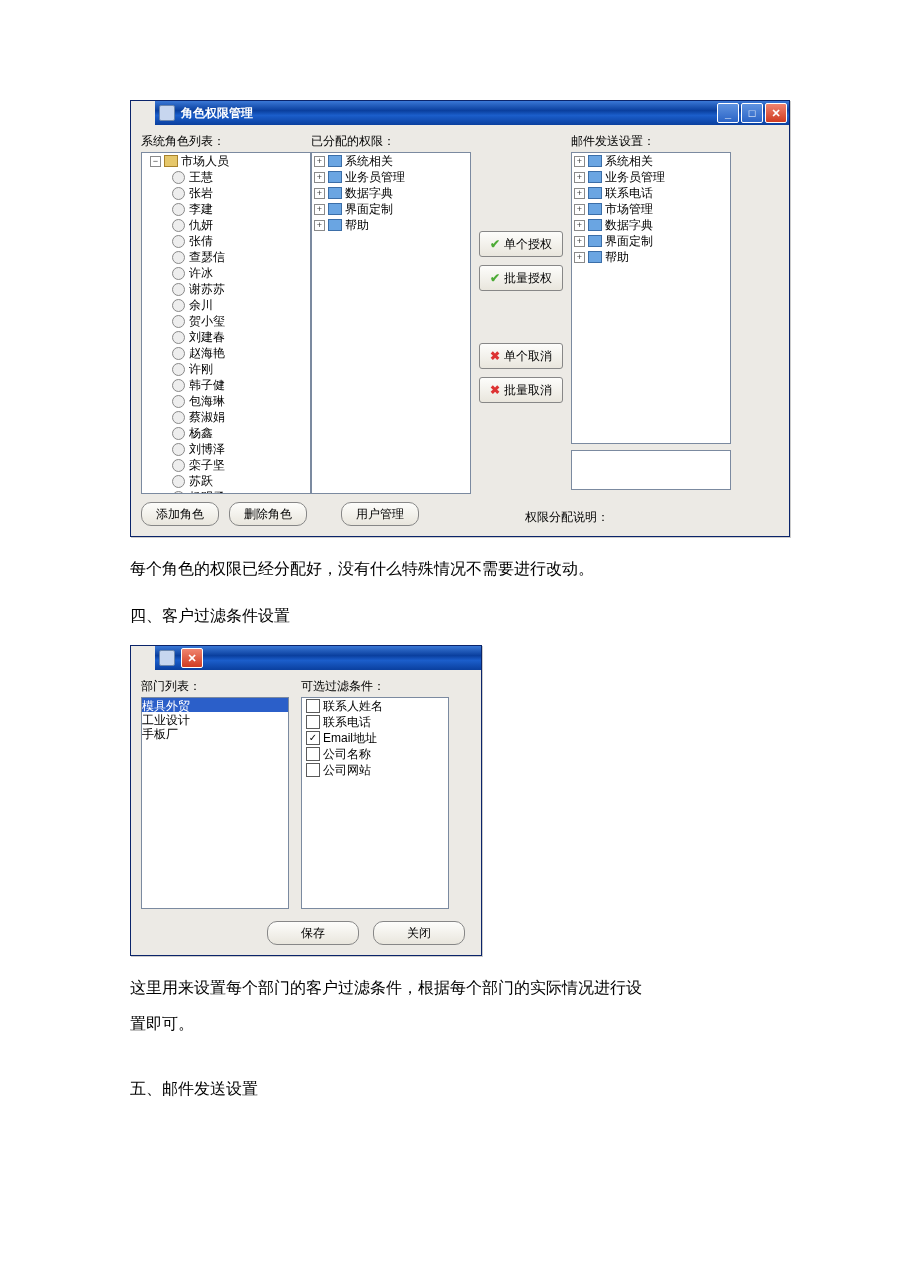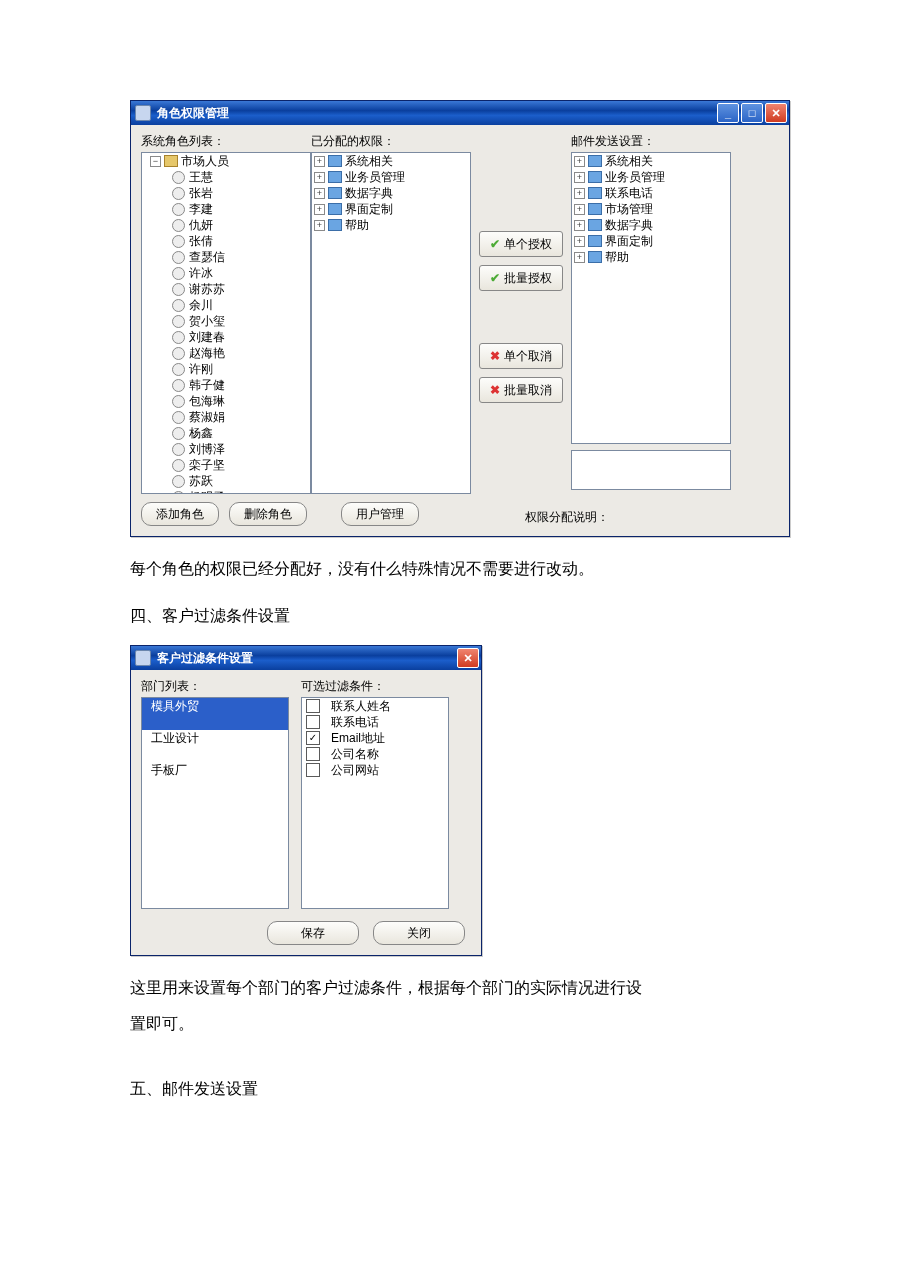--- a/index.html
+++ b/index.html
@@ -19,20 +19,21 @@
     margin-bottom: 14px;
   }
   .titlebar {
     display: flex;
     align-items: center;
     height: 24px;
     background: linear-gradient(to bottom,#3a78d6,#0a3f9e 40%,#1b5ecb 60%,#0a3f9e);
     color:#fff;
     font-size:12px;
     padding-left:4px;
+    margin-left:24px;
   }
   .titlebar .app-icon{
     width:14px;height:14px;margin-right:6px;
     background:#c7d6ef;border:1px solid #6b86ad;border-radius:2px;
   }
   .titlebar .title{flex:1;font-weight:bold;}
   .win-btns{display:flex;gap:2px;padding-right:2px;}
   .win-btn{
     width:20px;height:18px;border:1px solid #fff;border-radius:2px;
     display:flex;align-items:center;justify-content:center;
@@ -121,23 +122,23 @@
   }
   
   .win2{width:350px;}
   .win2-grid{
     display:grid;
     grid-template-columns:148px 148px;
     column-gap:12px;
   }
   .panel.dept{height:210px;}
   .panel.filters{height:210px;}
-  .listline{padding:0 9px;height:32px;line-height:16px;font-size:12px;}
+  .listline{padding:0 0;height:14px;line-height:16px;font-size:12px;}
   .sel{background:#2b5fc9;color:#fff;}
-  .chkline{display:flex;align-items:center;height:16px;padding-left:4px;font-size:12px;gap:11px;}
+  .chkline{display:flex;align-items:center;height:16px;padding-left:4px;font-size:12px;gap:3px;}
   .chk{
     width:12px;height:12px;border:1px solid #5a5a5a;background:#fff;
     display:flex;align-items:center;justify-content:center;font-size:10px;line-height:10px;color:#000;
   }
   .win2-btns{display:flex;justify-content:flex-end;gap:14px;margin-top:12px;padding-right:6px;}
   .win2-btns .std-btn{width:62px;justify-content:center;}
 </style>
 </head>
 <body>
 
@@ -366,21 +367,20 @@
       </div>
     </div>
   </div>
 
   <div class="doc-text">每个角色的权限已经分配好，没有什么特殊情况不需要进行改动。</div>
   <div class="doc-text">四、客户过滤条件设置</div>
 
   <div class="win win2">
     <div class="titlebar">
       <span class="app-icon"></span>
-      <span class="title">客户过滤条件设置</span>
       <div class="win-btns">
         <div class="win-btn close">✕</div>
       </div>
     </div>
     <div class="win-body">
       <div class="win2-grid">
         <div class="col">
           <div class="label">部门列表：</div>
           <div class="panel dept" id="dept-panel">
               <div class="listline sel">模具外贸</div>

